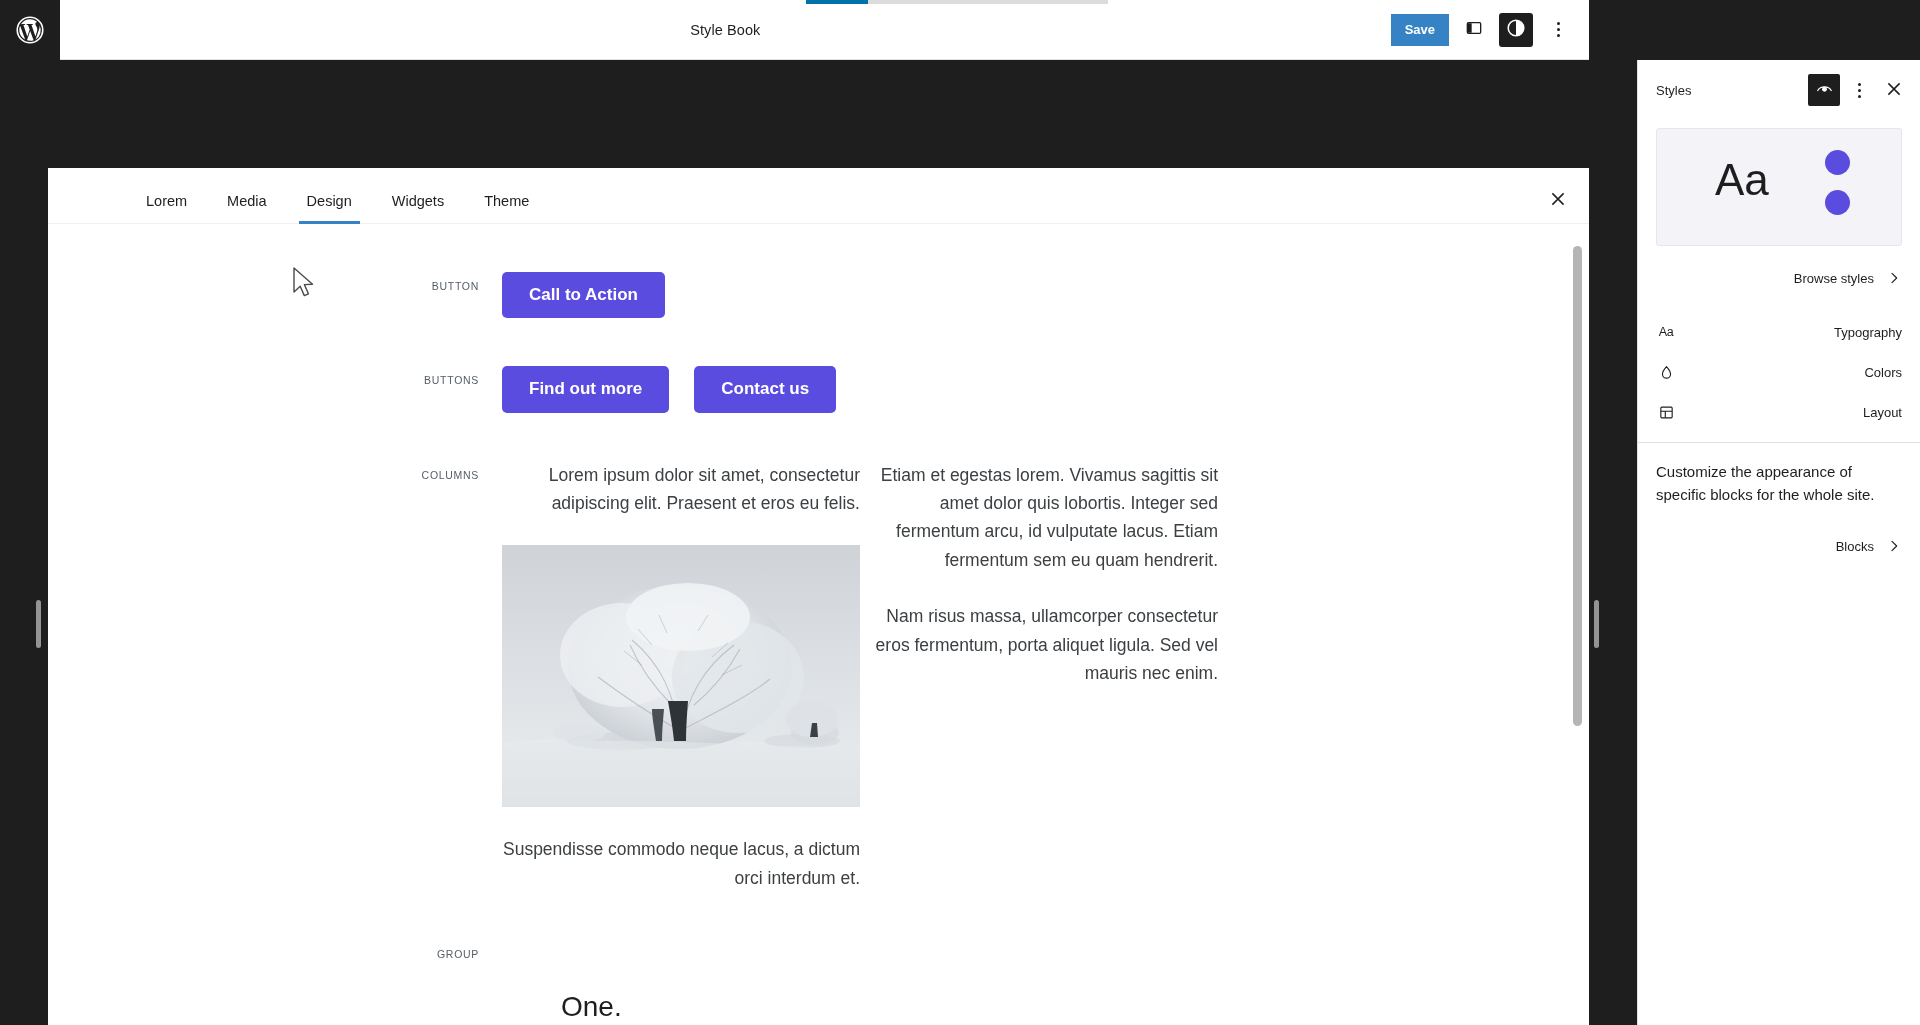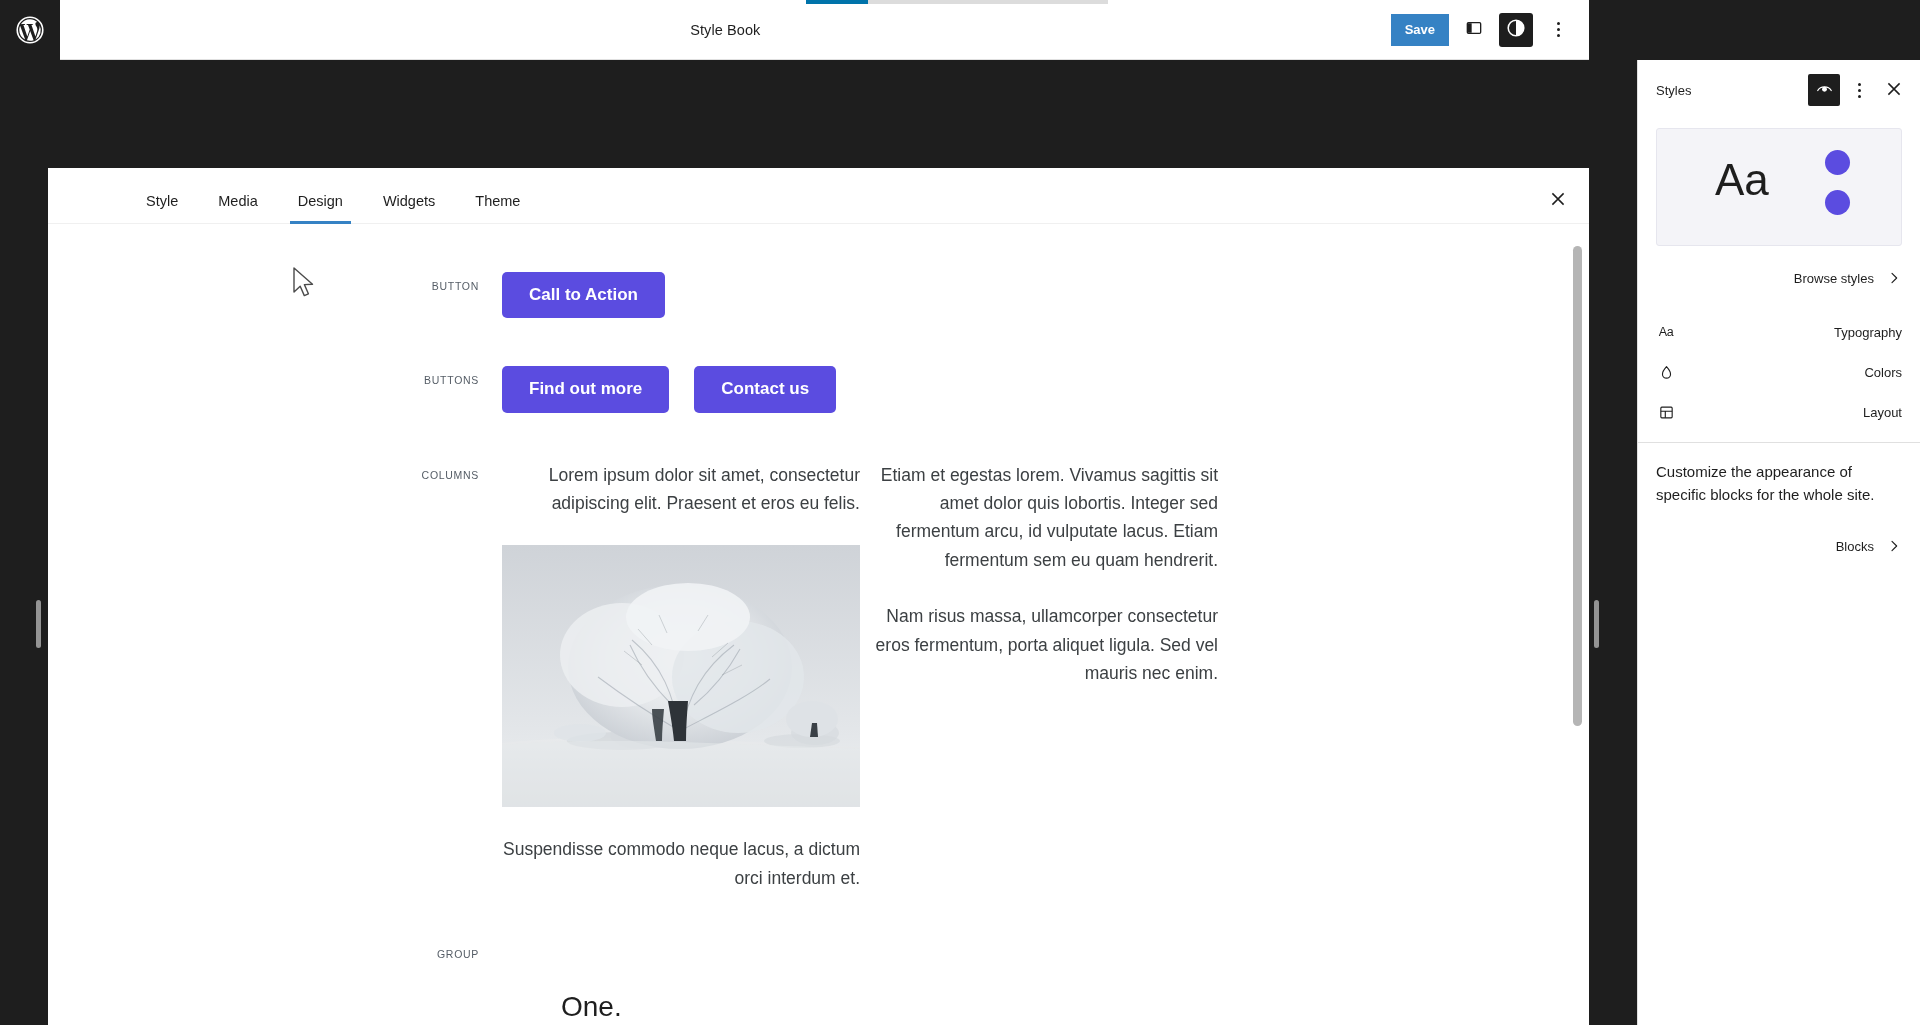--- a/index.html
+++ b/index.html
@@ -346,21 +346,21 @@
 
     <div class="sb-close">
       <span>
         <svg width="16" height="16" viewBox="0 0 16 16" fill="none">
           <path d="M2.4 2.4 13.6 13.6M13.6 2.4 2.4 13.6" stroke="currentColor" stroke-width="1.5"></path>
         </svg>
       </span>
     </div>
 
     <div class="sb-tabs">
-      <button class="sb-tab">Style</button>
+      <button class="sb-tab">Lorem</button>
       <button class="sb-tab">Media</button>
       <button class="sb-tab active">Design</button>
       <button class="sb-tab">Widgets</button>
       <button class="sb-tab">Theme</button>
     </div>
 
     <div class="sb-scrollarea">
       <div class="sb-scrollbar"></div>
 
       <div class="sb-inner">

